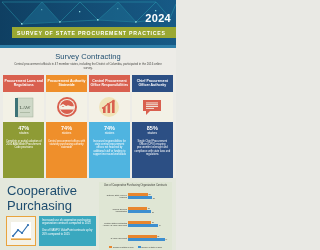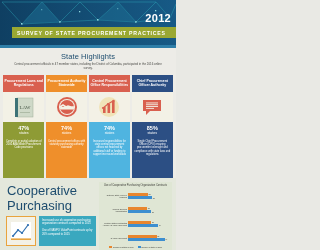--- a/index.html
+++ b/index.html
@@ -118,29 +118,29 @@
         <rect x="41" y="9" width="1.3" height="1.3"></rect>
         <rect x="79" y="11" width="1.3" height="1.3"></rect>
         <rect x="117" y="8" width="1.3" height="1.3"></rect>
         <rect x="155" y="10" width="1.3" height="1.3"></rect>
       </g>
       <g fill="#1d6d92" opacity="0.55">
         <polygon points="22,24 42,2 60,22"></polygon>
         <polygon points="98,20 118,2 136,22"></polygon>
       </g>
     </svg>
-    <div class="year">2012</div>
+    <div class="year">2024</div>
     <div class="titlebar">
       <span>SURVEY OF STATE PROCUREMENT PRACTICES</span>
     </div>
   </div>
   <div class="rule"></div>
 
   <div class="highlights">
-    <div class="h-title">State Highlights</div>
+    <div class="h-title">Survey Contracting</div>
     <div class="h-sub">Central procurement officials in 47 member states, including the District of Columbia, participated in the 2016 online survey.</div>
   </div>
 
   <div class="cards">
 
     <div class="card">
       <div class="card-head" style="background:#d9604f">Procurement Laws and Regulations</div>
       <div class="card-icon">
         <svg width="22" height="24" viewBox="0 0 22 24">
           <rect x="2" y="3" width="18" height="19" rx="1" fill="#4e8a8f"></rect>

